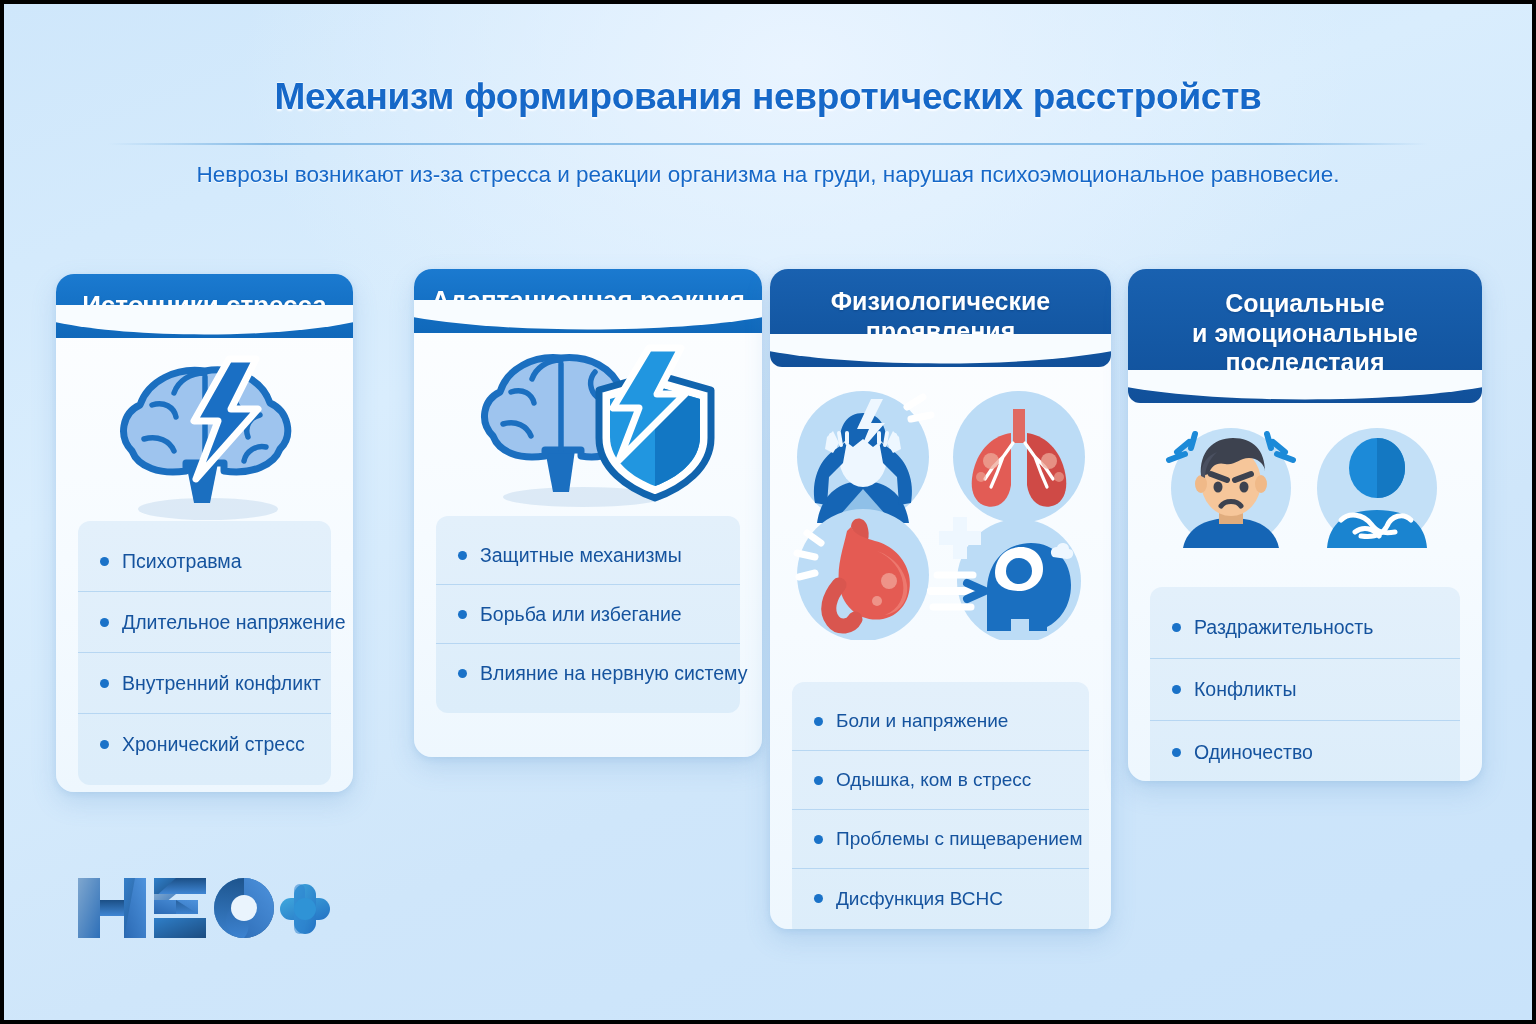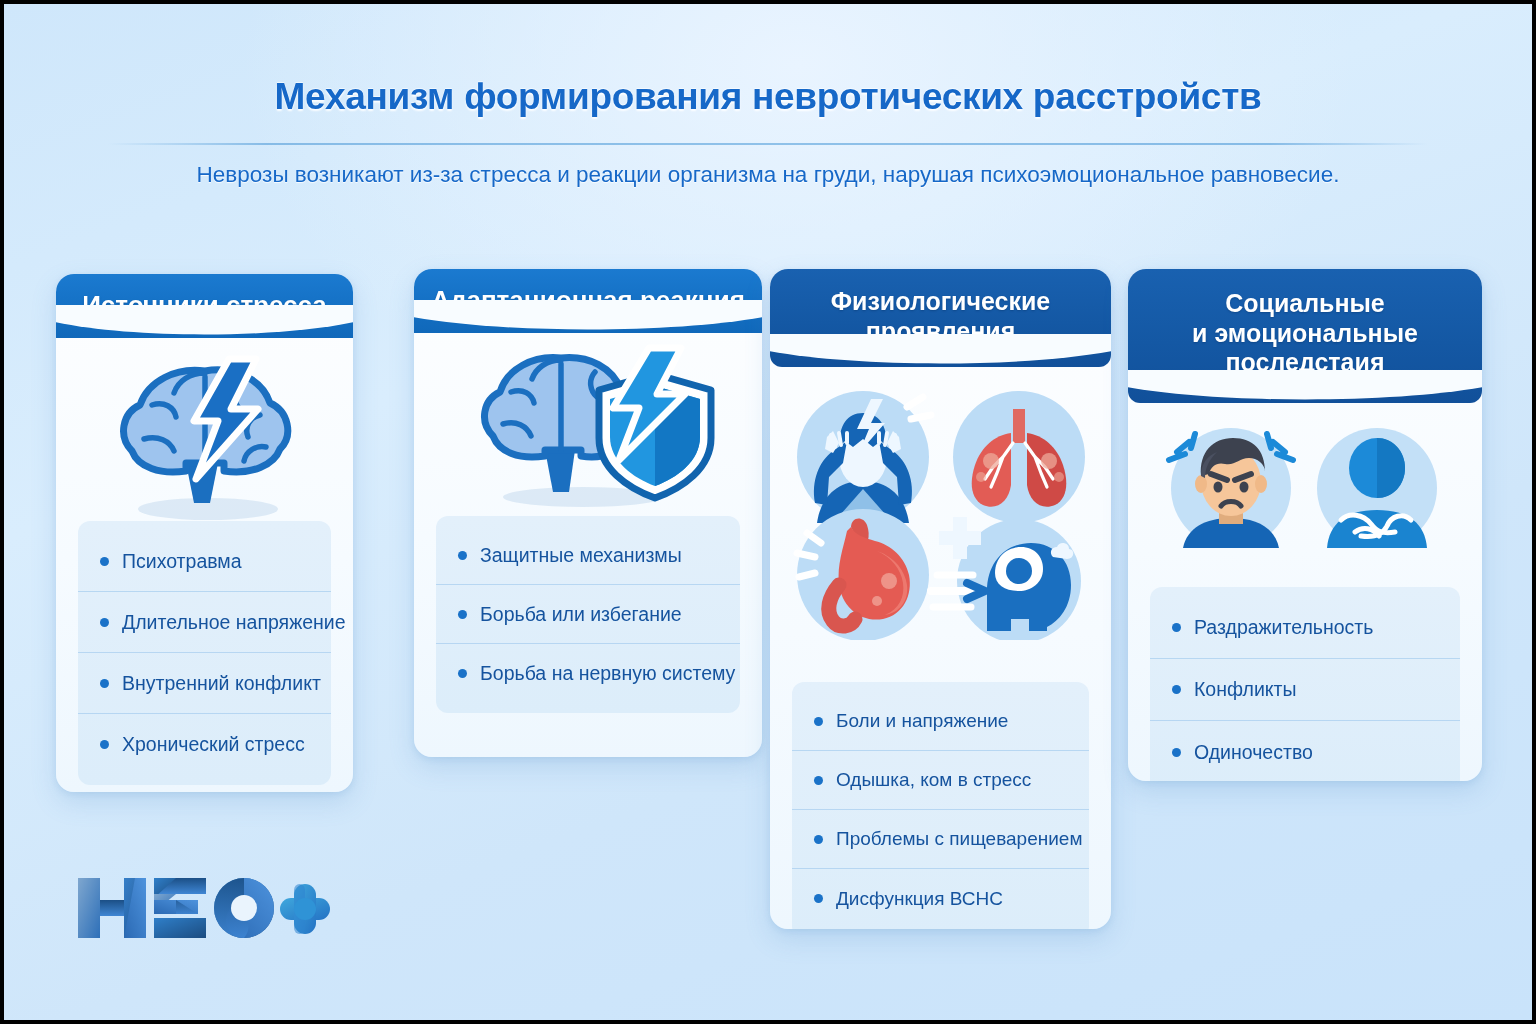--- a/index.html
+++ b/index.html
@@ -258,21 +258,21 @@
       <div class="list-row">
         <span class="bullet"></span>
         <span>Защитные механизмы</span>
       </div>
       <div class="list-row">
         <span class="bullet"></span>
         <span>Борьба или избегание</span>
       </div>
       <div class="list-row">
         <span class="bullet"></span>
-        <span>Борьба на нервную систему</span>
+        <span>Влияние на нервную систему</span>
       </div>
     </div>
   </div>
 
   <div class="card card-3">
     <div class="card-head">
       <span class="head-text">
         <span>Физиологические</span><br>
         <span>проявления</span>
       </span>

